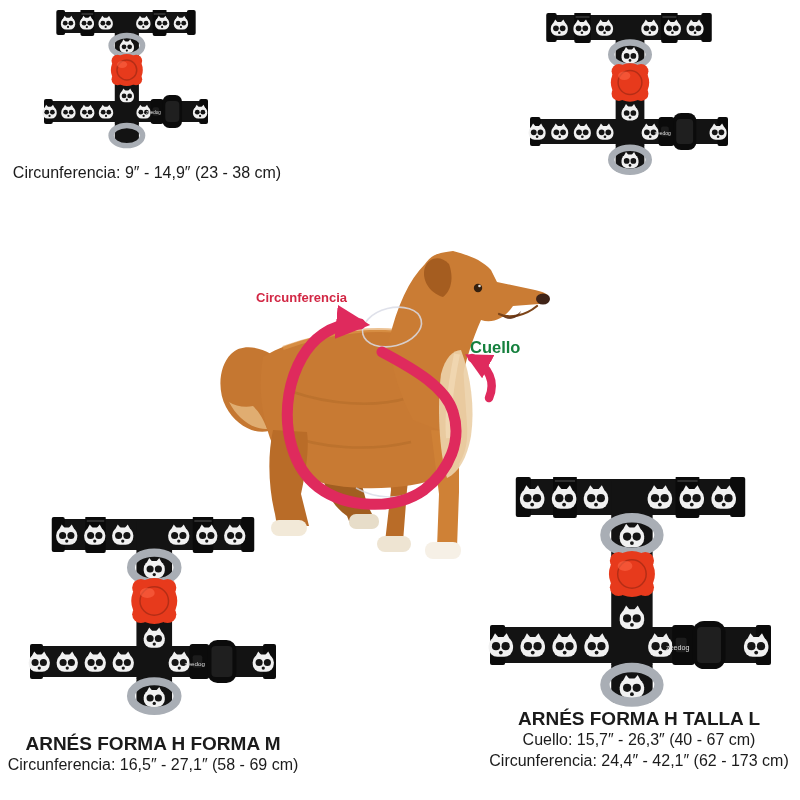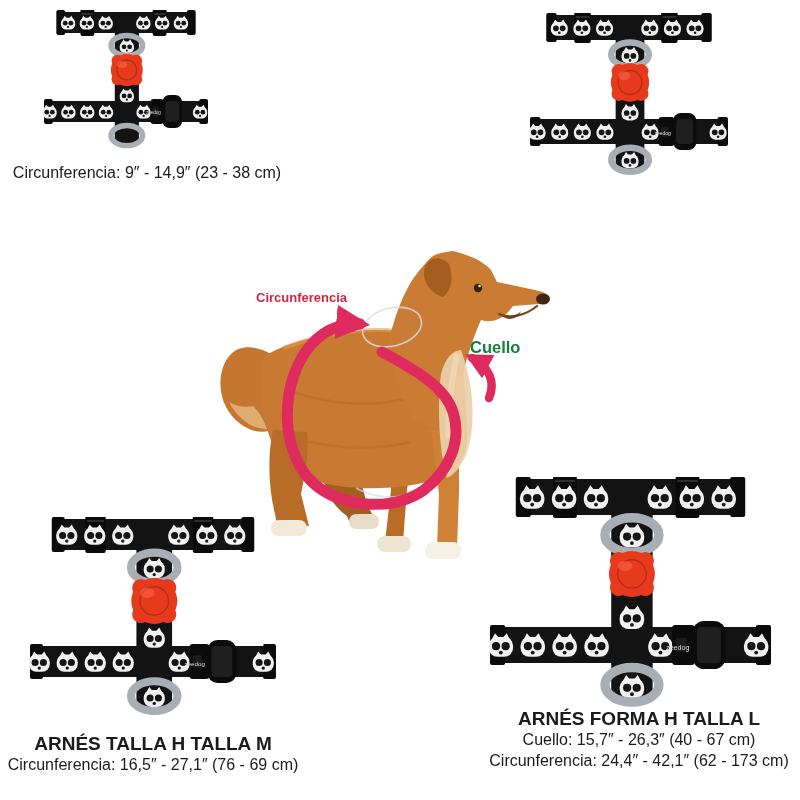--- a/index.html
+++ b/index.html
@@ -618,22 +618,22 @@
           <circle cx="143.925" cy="97" r="23" fill="#e73a1c"></circle>
           <circle cx="143.925" cy="97" r="14.26" fill="none" stroke="rgba(0,0,0,0.22)" stroke-width="1.5"></circle>
           <ellipse cx="137.025" cy="88.95" rx="7.36" ry="5.06" fill="#ff6a4a" opacity="0.55"></ellipse>
         </g>
       </svg></div>
 
   <div class="caption" style="left:0;top:163px;width:294px">
     <p>Circunferencia: 9″ - 14,9″ (23 - 38 cm)</p>
   </div>
   <div class="caption" style="left:0;top:733px;width:306px">
-    <h2>ARNÉS TALLA H TALLA M</h2>
-    <p>Circunferencia: 16,5″ - 27,1″ (76 - 69 cm)</p>
+    <h2>ARNÉS FORMA H FORMA M</h2>
+    <p>Circunferencia: 16,5″ - 27,1″ (58 - 69 cm)</p>
   </div>
   <div class="caption" style="left:478px;top:708px;width:322px">
     <h2>ARNÉS FORMA H TALLA L</h2>
     <p>Cuello: 15,7″ - 26,3″ (40 - 67 cm)</p>
     <p>Circunferencia: 24,4″ - 42,1″ (62 - 173 cm)</p>
   </div>
 
   <div class="dog-wrap">
     <svg width="350" height="348" viewBox="0 0 350 348" xmlns="http://www.w3.org/2000/svg">
 

